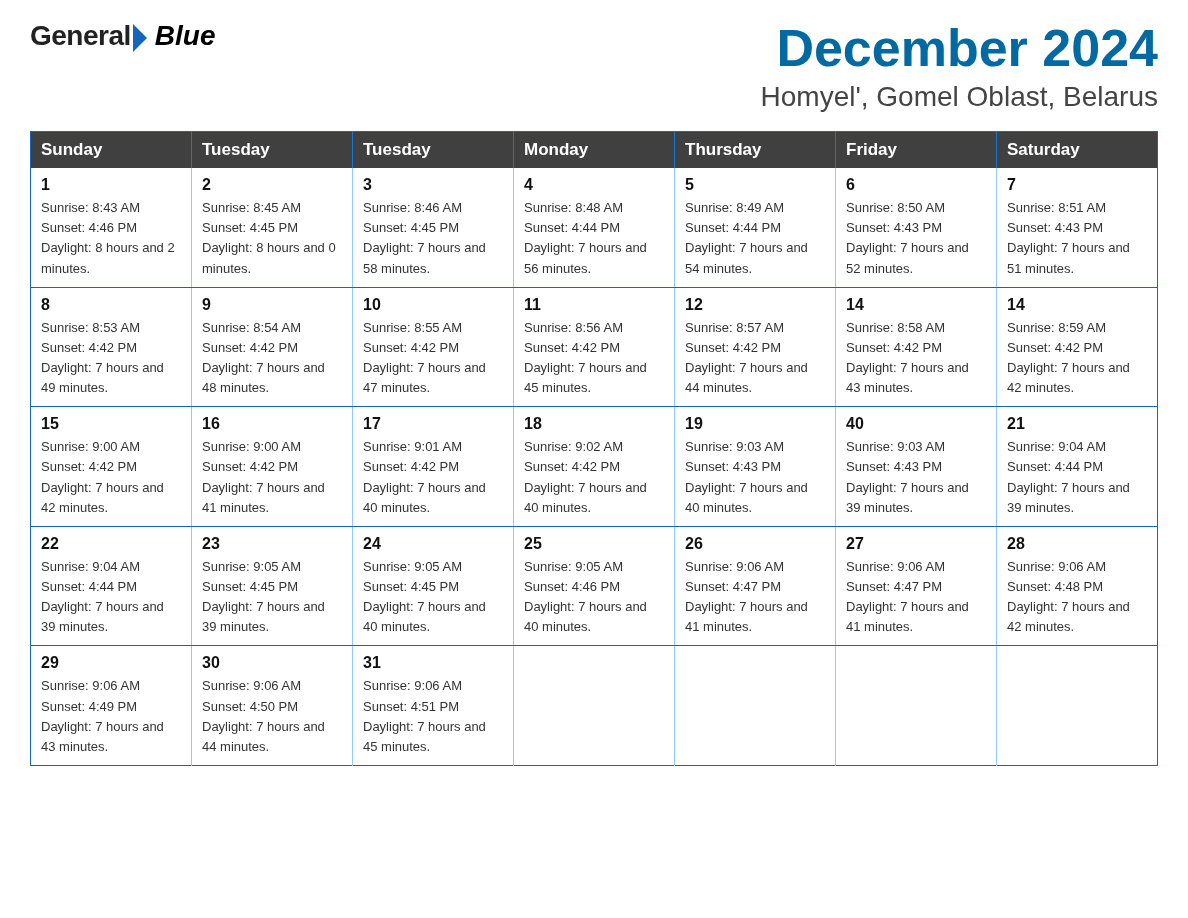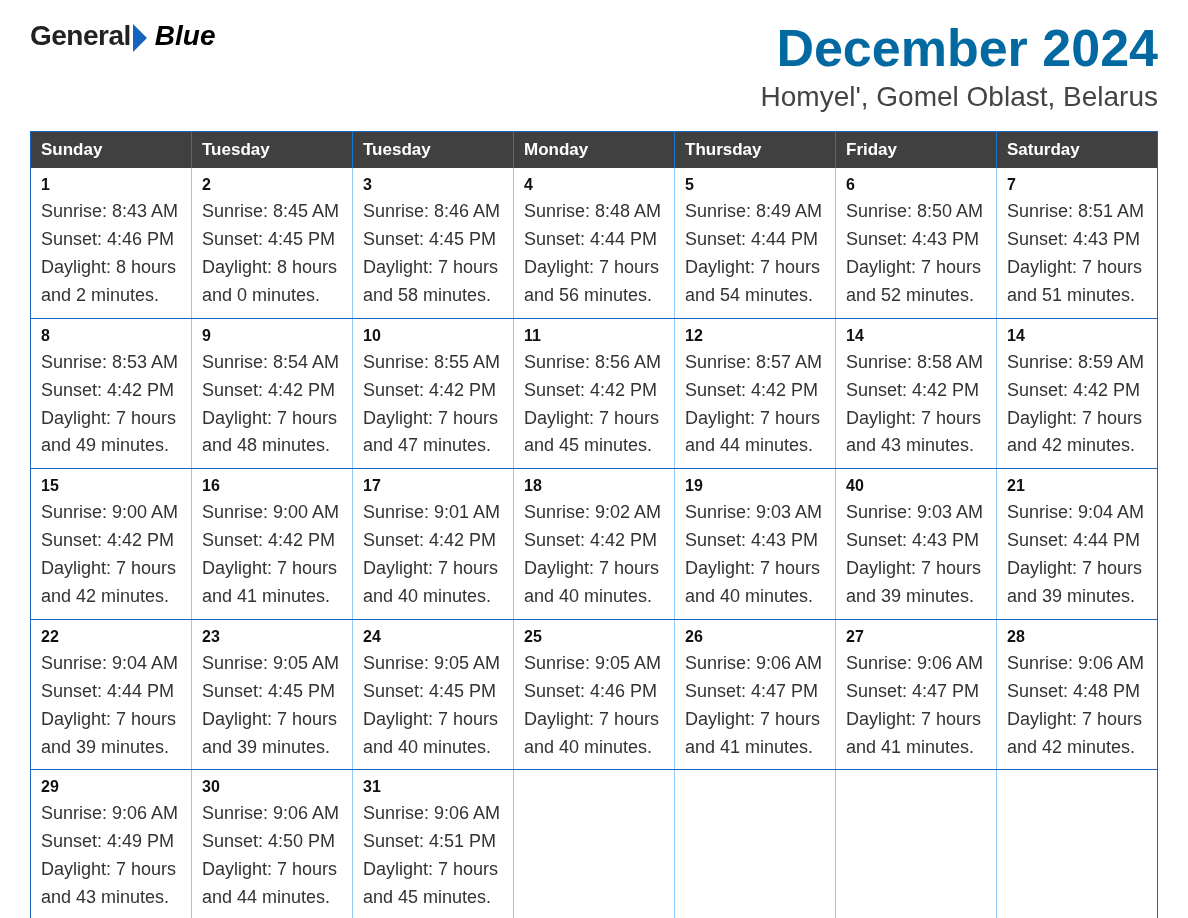--- a/index.html
+++ b/index.html
@@ -89,21 +89,21 @@
     .calendar td:last-child { border-right: none; }
     .calendar tr:last-child td { border-bottom: none; }
     .day-num {
       font-size: 16px;
       font-weight: bold;
       color: #111;
       margin-bottom: 4px;
       display: block;
     }
     .day-info {
-      font-size: 18px;
+      font-size: 13px;
       color: #333;
       line-height: 1.55;
     }
     .empty-cell { background: #fff; }
   </style>
 </head>
 <body>
 
 <div class="header">
   <div class="logo">

